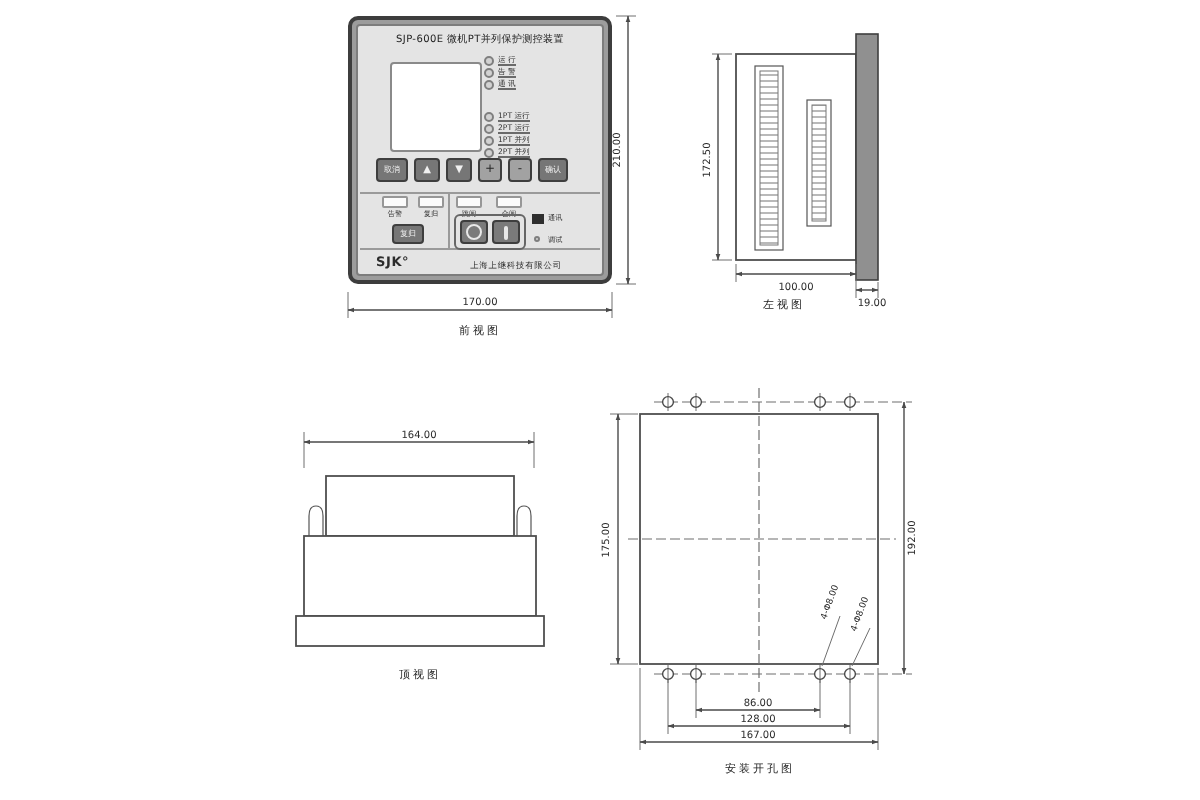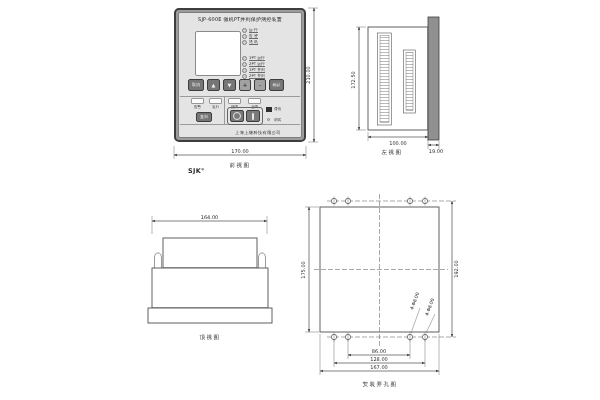--- a/index.html
+++ b/index.html
@@ -27,21 +27,21 @@
   .hline{background:#9a9a9a;height:1px;}
   .vline{background:#9a9a9a;width:1px;}
   .wbox{width:13px;height:6px;background:#fbfbfb;border:.5px solid #979797;border-radius:1px;}
   .tlbl{font-size:3.6px;line-height:4px;color:#333;text-align:center;white-space:nowrap;}
   .oi-outline{left:227px;top:107px;width:36px;height:18px;border:1px solid #666;border-radius:3px;}
   .oi-btn{width:14px;height:12px;background:#7a7a7a;border:1px solid #3e3e3e;border-radius:2px;
           display:flex;align-items:center;justify-content:center;}
   .oring{width:6px;height:6px;border:1.2px solid #e8e8e8;border-radius:50%;}
   .ibar{width:2px;height:7px;background:#e8e8e8;border-radius:1px;}
   .port{left:266px;top:107px;width:6px;height:5px;background:#2e2e2e;}
-  .logo{left:188px;top:127px;font-size:6.5px;font-weight:bold;color:#2b2b2b;letter-spacing:.3px;margin-top:40px;}
+  .logo{left:188px;top:127px;font-size:6.5px;font-weight:bold;color:#2b2b2b;letter-spacing:.3px;}
   .company{left:214px;top:130px;width:88px;text-align:center;font-size:4.2px;
            letter-spacing:.4px;color:#2b2b2b;white-space:nowrap;}
 
   
   svg.layer{position:absolute;left:0;top:0;pointer-events:none;}
   .dim{stroke:#4a4a4a;stroke-width:.7;fill:none;}
   .ext{stroke:#6f6f6f;stroke-width:.5;fill:none;}
   .dash{stroke:#6f6f6f;stroke-width:.6;fill:none;stroke-dasharray:5 2;}
   .body{fill:#ffffff;stroke:#4f4f4f;stroke-width:.9;}
   .thin{fill:#ffffff;stroke:#555;stroke-width:.6;}

